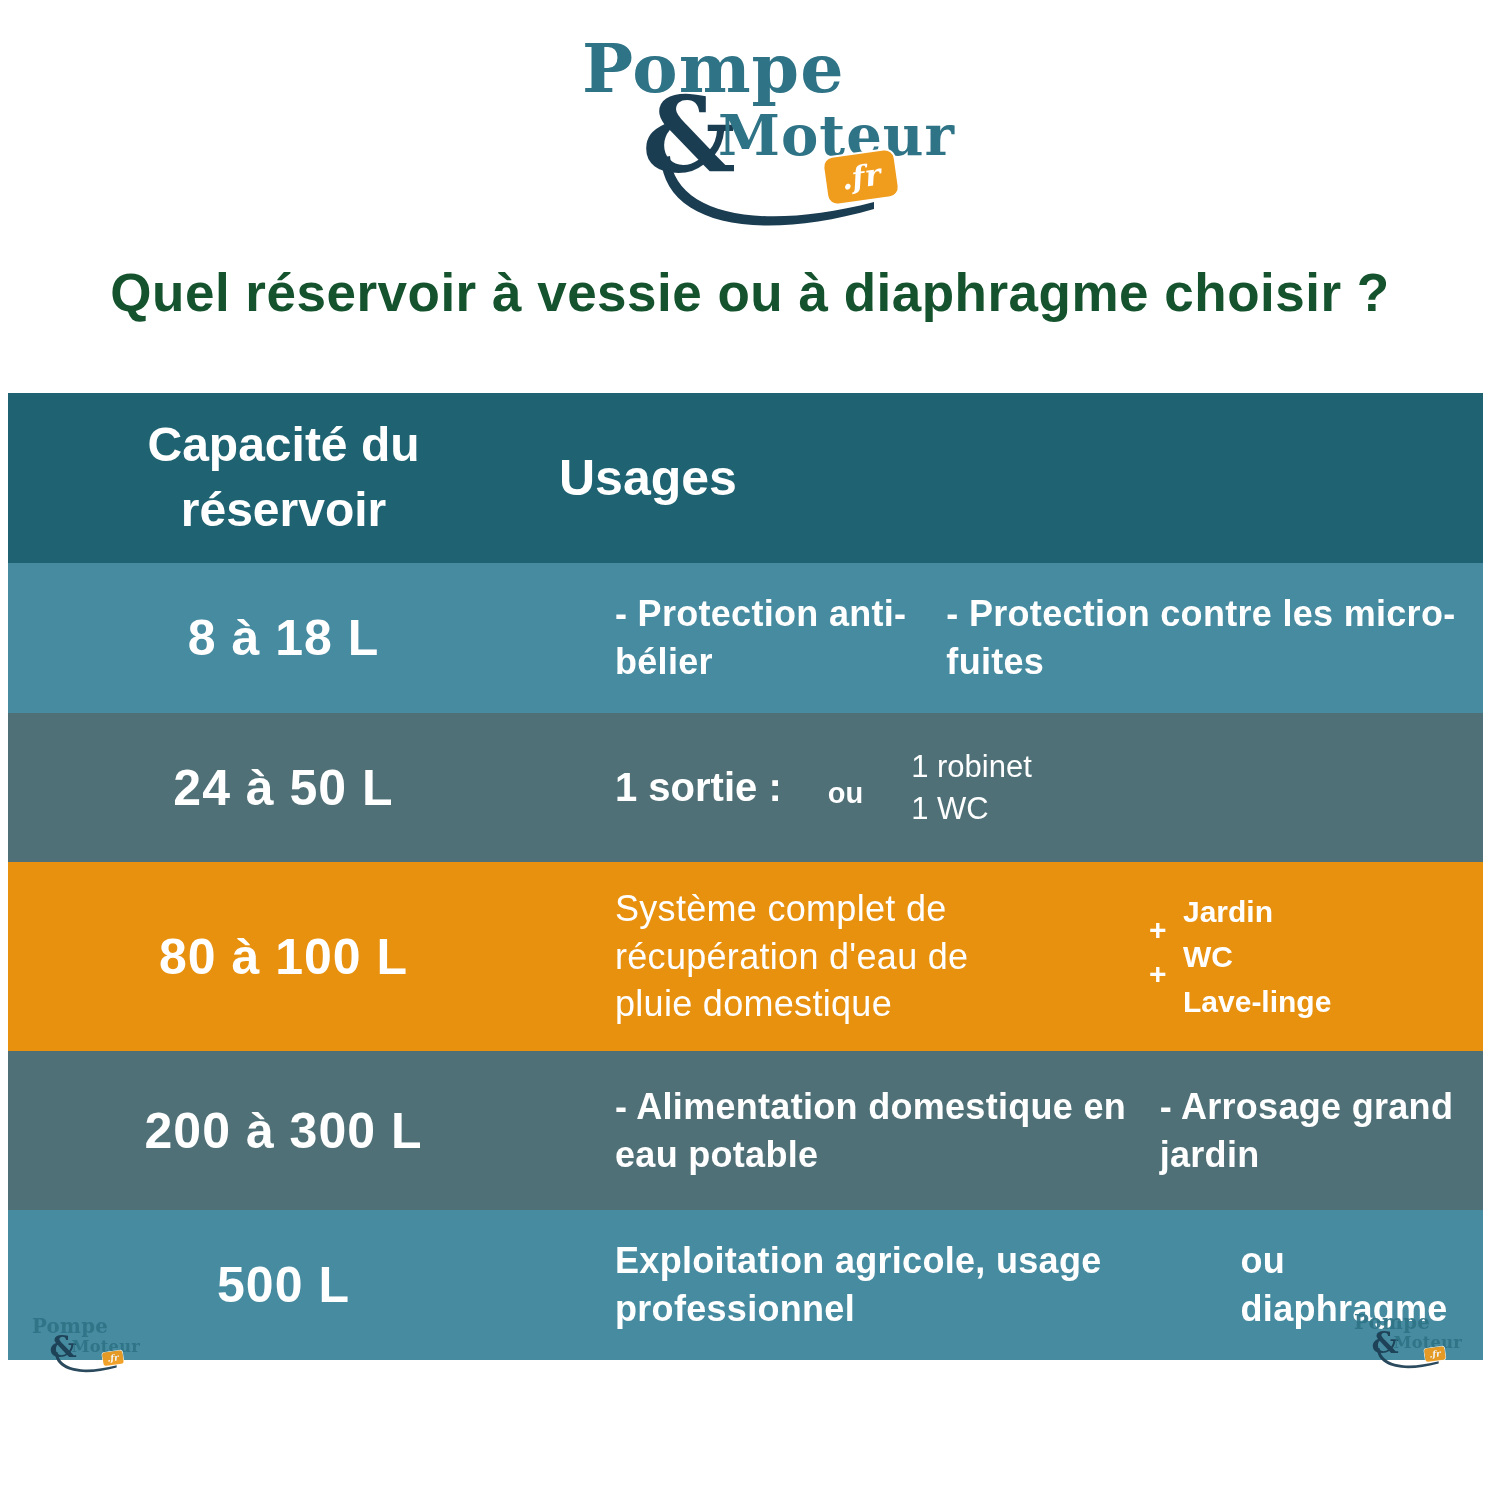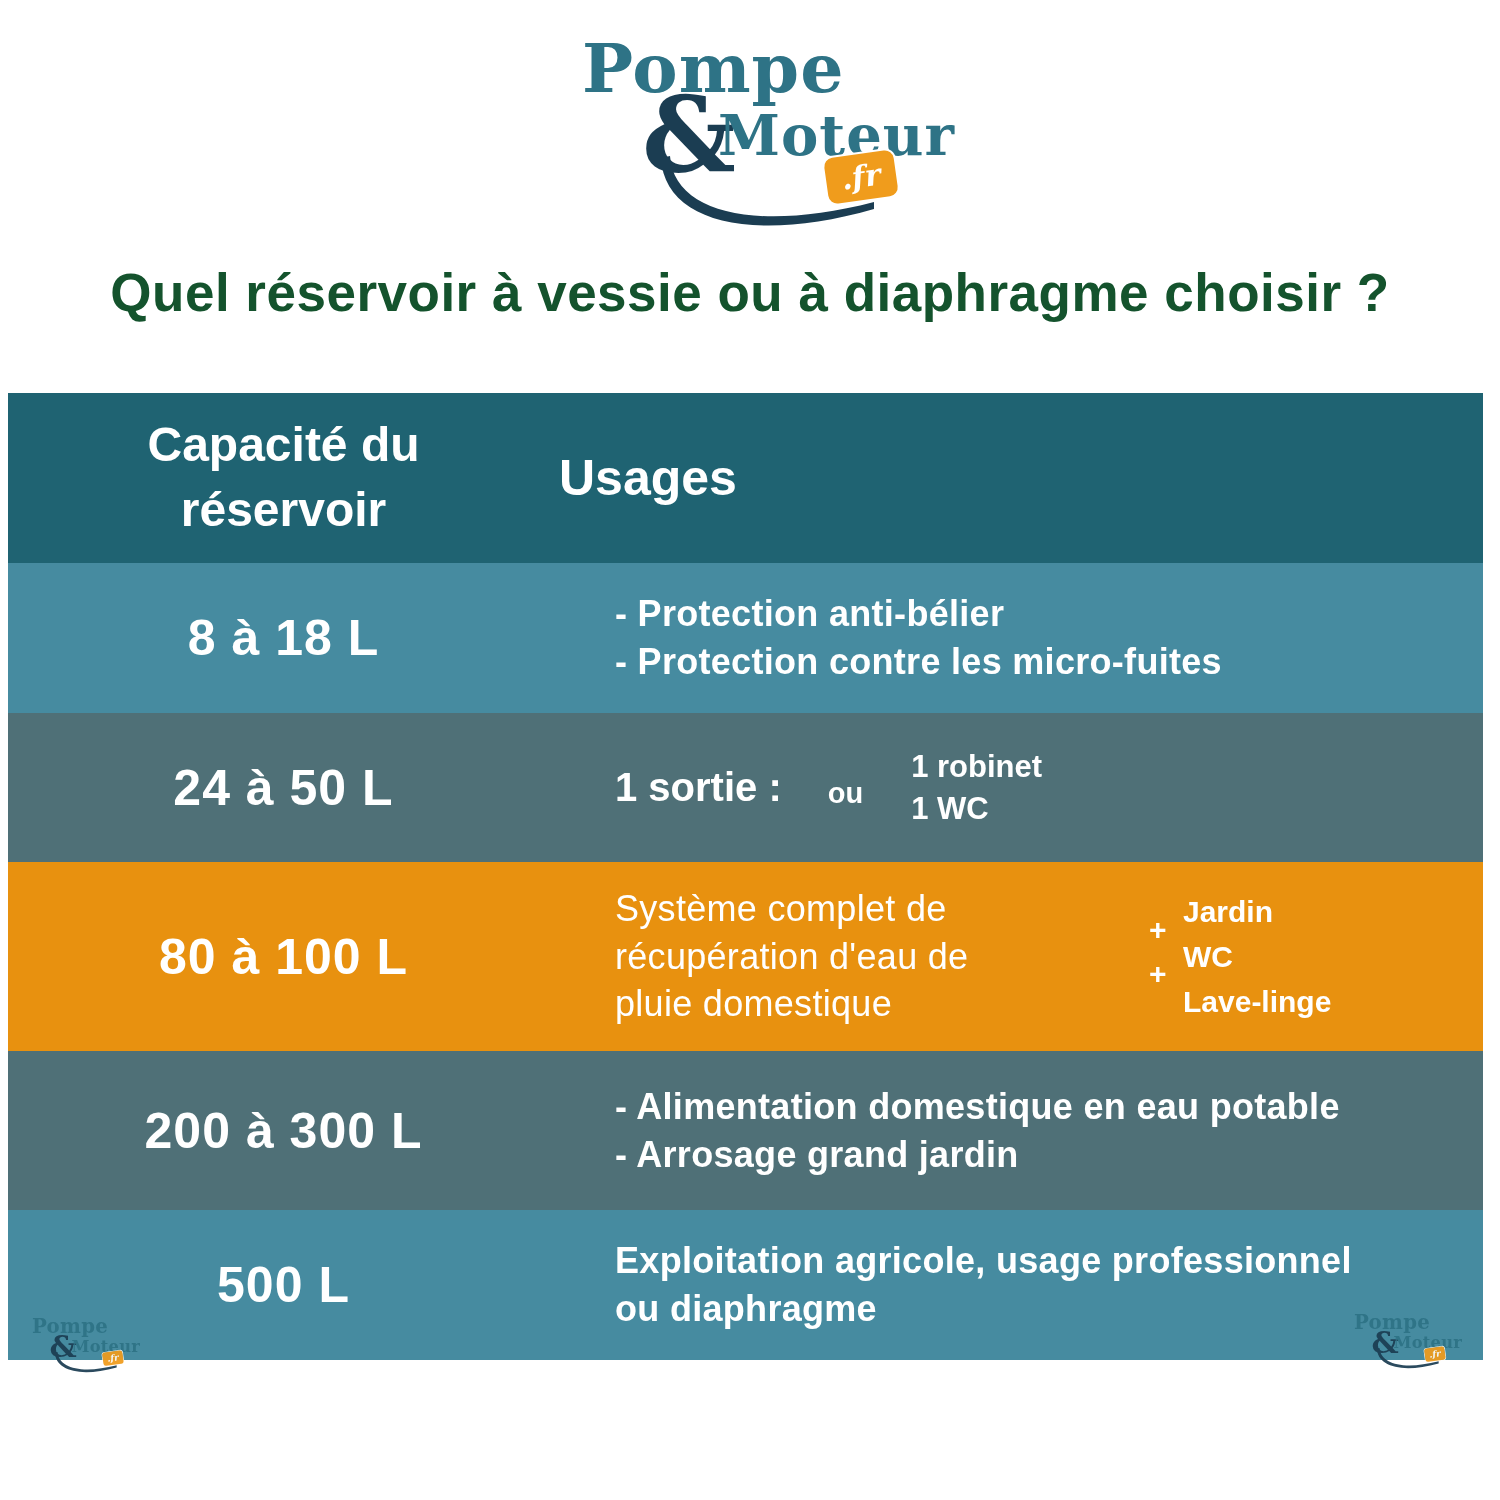--- a/index.html
+++ b/index.html
@@ -62,29 +62,29 @@
   .bg-light  { background:#468BA0; }
   .bg-slate  { background:#4F7077; }
   .bg-orange { background:#E8910F; }
 
   .cap-cell { justify-content:center; text-align:center; position:relative; }
   .head-cap { font-size:48px; font-weight:700; line-height:1.35; max-width:350px; }
   .head-usg { font-size:50px; font-weight:700; justify-content:flex-start; }
   .cap-val  { font-size:50px; font-weight:700; letter-spacing:1px; }
 
   .usage-cell { padding-left:56px; padding-right:20px; }
-  .usage-lines { display:flex; flex-direction:column; }
+  .usage-lines { display:flex; flex-direction:row;align-items:flex-end; }
   .usage-line { font-size:36px; font-weight:700; line-height:1.32; letter-spacing:0.3px; }
 
   
   .sortie-wrap { display:flex; align-items:center; }
   .sortie-label { font-size:40px; font-weight:700; }
   .or-label { font-size:29px; font-weight:700; margin-left:46px;margin-top:12px; }
   .options { display:flex; flex-direction:column; margin-left:48px; }
-  .option { font-size:31px; font-weight:700; line-height:1.35; }
+  .option { font-size:31px; font-weight:400; line-height:1.35; }
 
   
   .r3-wrap { display:flex; align-items:center; width:100%; }
   .r3-main { display:flex; flex-direction:column; width:470px; }
   .r3-line { font-size:36px; font-weight:400; line-height:1.33; letter-spacing:0.3px; }
   .r3-items { position:relative; margin-left:98px; display:flex; flex-direction:column; }
   .r3-item { font-size:30px; font-weight:700; line-height:1.5; }
   .r3-plus { position:absolute; left:-34px; font-size:30px; font-weight:700; }
   .r3-plus.p1 { top:24px; }
   .r3-plus.p2 { top:68px; }

